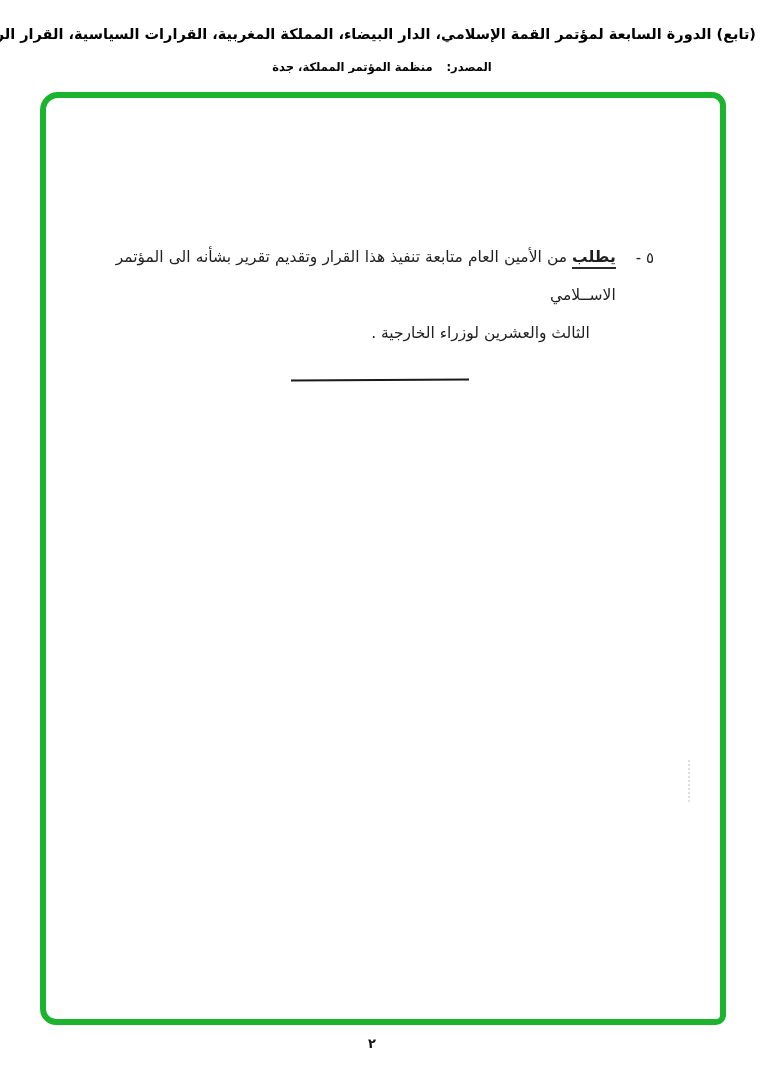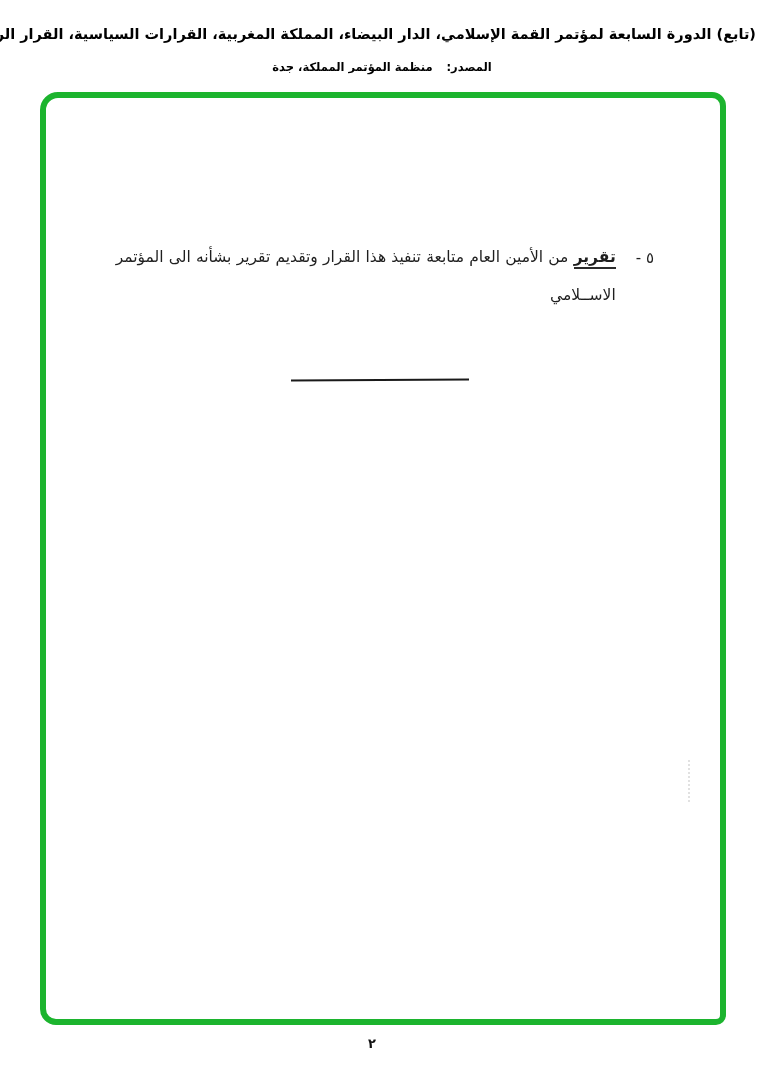--- a/index.html
+++ b/index.html
@@ -139,23 +139,24 @@
 <div class="header-source">
   <span class="source-label">المصدر:</span><span class="source-value">منظمة المؤتمر المملكة، جدة</span>
 </div>
 
 <div class="page-frame"></div>
 
 <div class="resolution-item">
   <span class="item-number">٥ -</span>
   <div class="item-text">
     <div class="item-line-1">
-      <span class="keyword-underlined">تقرير</span>
+      <span class="keyword-underlined">يطلب</span>
       <span>من الأمين العام متابعة تنفيذ هذا القرار وتقديم تقرير بشأنه الى المؤتمر الاســلامي</span>
     </div>
+    <div class="item-line-2">الثالث والعشرين لوزراء الخارجية .</div>
   </div>
 </div>
 
 <div class="section-divider-rule"></div>
 
 <div class="scan-artifact"></div>
 
 <div class="page-number">٢</div>
 
 </body></html>

